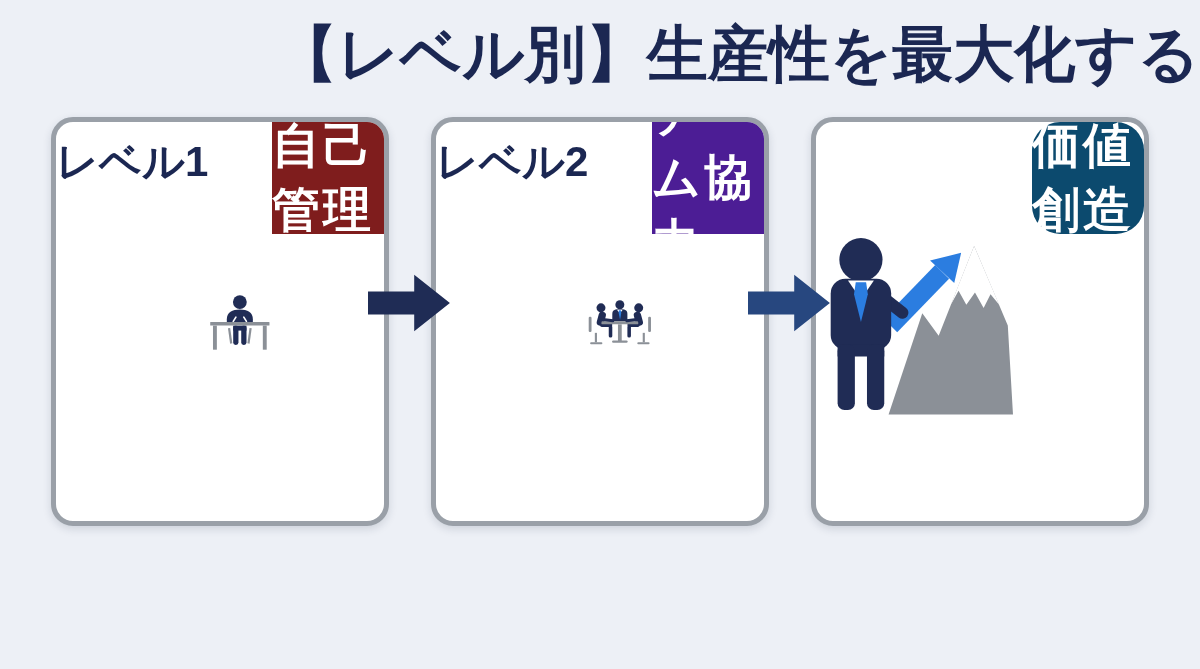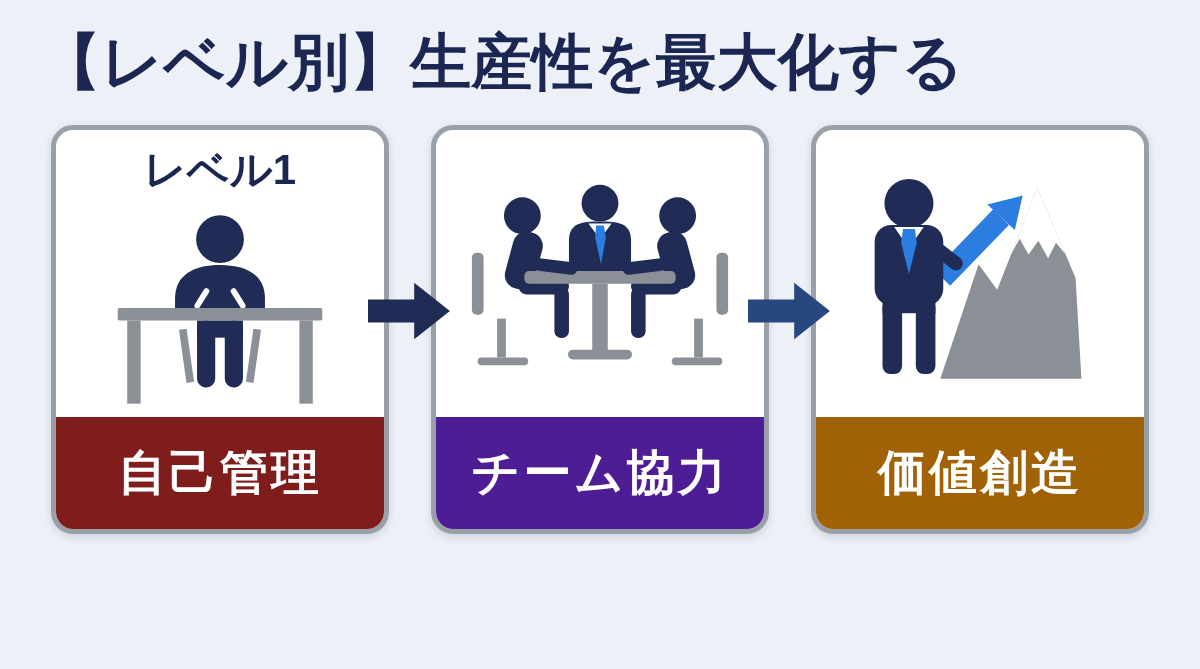--- a/index.html
+++ b/index.html
@@ -6,22 +6,22 @@
   html,body { width:1200px; height:669px; }
   body {
     background:#edf0f6;
     font-family:"Liberation Sans","DejaVu Sans",sans-serif;
     overflow:hidden;
   }
   .page { width:1200px; height:669px; position:relative; }
 
   
   .title {
-    padding-top:28px;
-    text-align:left;
+    padding-top:20px;
+    text-align:right;
     color:#1b2752;
     font-weight:800;
     font-size:61px;
     line-height:69px;
     letter-spacing:0px;
     margin-left:40px;
   }
 
   
   .cards {
@@ -32,21 +32,21 @@
     gap:42px;
   }
   .card {
     width:338px;
     height:409px;
     background:#ffffff;
     border:5px solid #9aa0a8;
     border-radius:22px;
     overflow:hidden;
     display:flex;
-    flex-direction:column;
+    flex-direction:row;
     box-shadow:0 3px 8px rgba(30,40,70,0.15);
   }
   .level-heading {
     text-align:center;
     padding-top:12px;
     font-size:42px;
     font-weight:800;
     color:#1b2752;
   }
   .figure {
@@ -111,20 +111,21 @@
           <rect class="ic-n" x="120" y="119" width="19" height="70" rx="9"></rect>
           <rect class="ic-g" x="8" y="106" width="214" height="13" rx="2"></rect>
           <rect class="ic-g" x="18" y="119" width="14" height="87"></rect>
           <rect class="ic-g" x="198" y="119" width="14" height="87"></rect>
         </svg>
       </div>
       <div class="card-footer" style="background-color: #7f1d1d;">自己管理</div>
     </article>
 
     <article class="card">
+      <h2 class="level-heading">レベル2</h2>
       <div class="figure">
         <svg width="262" height="196" viewBox="0 0 270 196" aria-hidden="true">
 
           <rect class="ic-g" x="3" y="76" width="12" height="64" rx="5"></rect>
           <rect class="ic-g" x="29" y="144" width="9" height="40"></rect>
           <rect class="ic-g" x="9" y="184" width="52" height="8" rx="4"></rect>
           <rect class="ic-g" x="255" y="76" width="12" height="64" rx="5"></rect>
           <rect class="ic-g" x="232" y="144" width="9" height="40"></rect>
           <rect class="ic-g" x="209" y="184" width="52" height="8" rx="4"></rect>
 
@@ -167,21 +168,21 @@
           <circle class="ic-n" cx="52" cy="36" r="25"></circle>
           <rect class="ic-n" x="72" y="70" width="42" height="14" rx="7" transform="rotate(38 74 77)"></rect>
           <rect class="ic-n" x="17" y="58" width="70" height="82" rx="17"></rect>
           <polygon class="ic-w" points="37,60 52,82 67,60"></polygon>
           <polygon class="ic-b" points="46,62 58,62 60,76 52,108 44,76"></polygon>
           <rect class="ic-n" x="25" y="134" width="54" height="14"></rect>
           <rect class="ic-n" x="25" y="134" width="20" height="76" rx="8"></rect>
           <rect class="ic-n" x="59" y="134" width="20" height="76" rx="8"></rect>
         </svg>
       </div>
-      <div class="card-footer" style="background-color: #a16207;">価値創造</div>
+      <div class="card-footer" style="background-color: #0c4a6e; border-radius: 28px;">価値創造</div>
     </article>
 
     <div class="flow-arrow flow-arrow-1" style="color: rgb(31, 44, 85);">
       <svg viewBox="0 0 80 76" aria-hidden="true">
         <polygon points="0,27 44,27 44,11 78,38 44,65 44,49 0,49" fill="currentColor"></polygon>
       </svg>
     </div>
     <div class="flow-arrow flow-arrow-2" style="color: rgb(39, 71, 127);">
       <svg viewBox="0 0 80 76" aria-hidden="true">
         <polygon points="0,27 44,27 44,11 78,38 44,65 44,49 0,49" fill="currentColor"></polygon>

